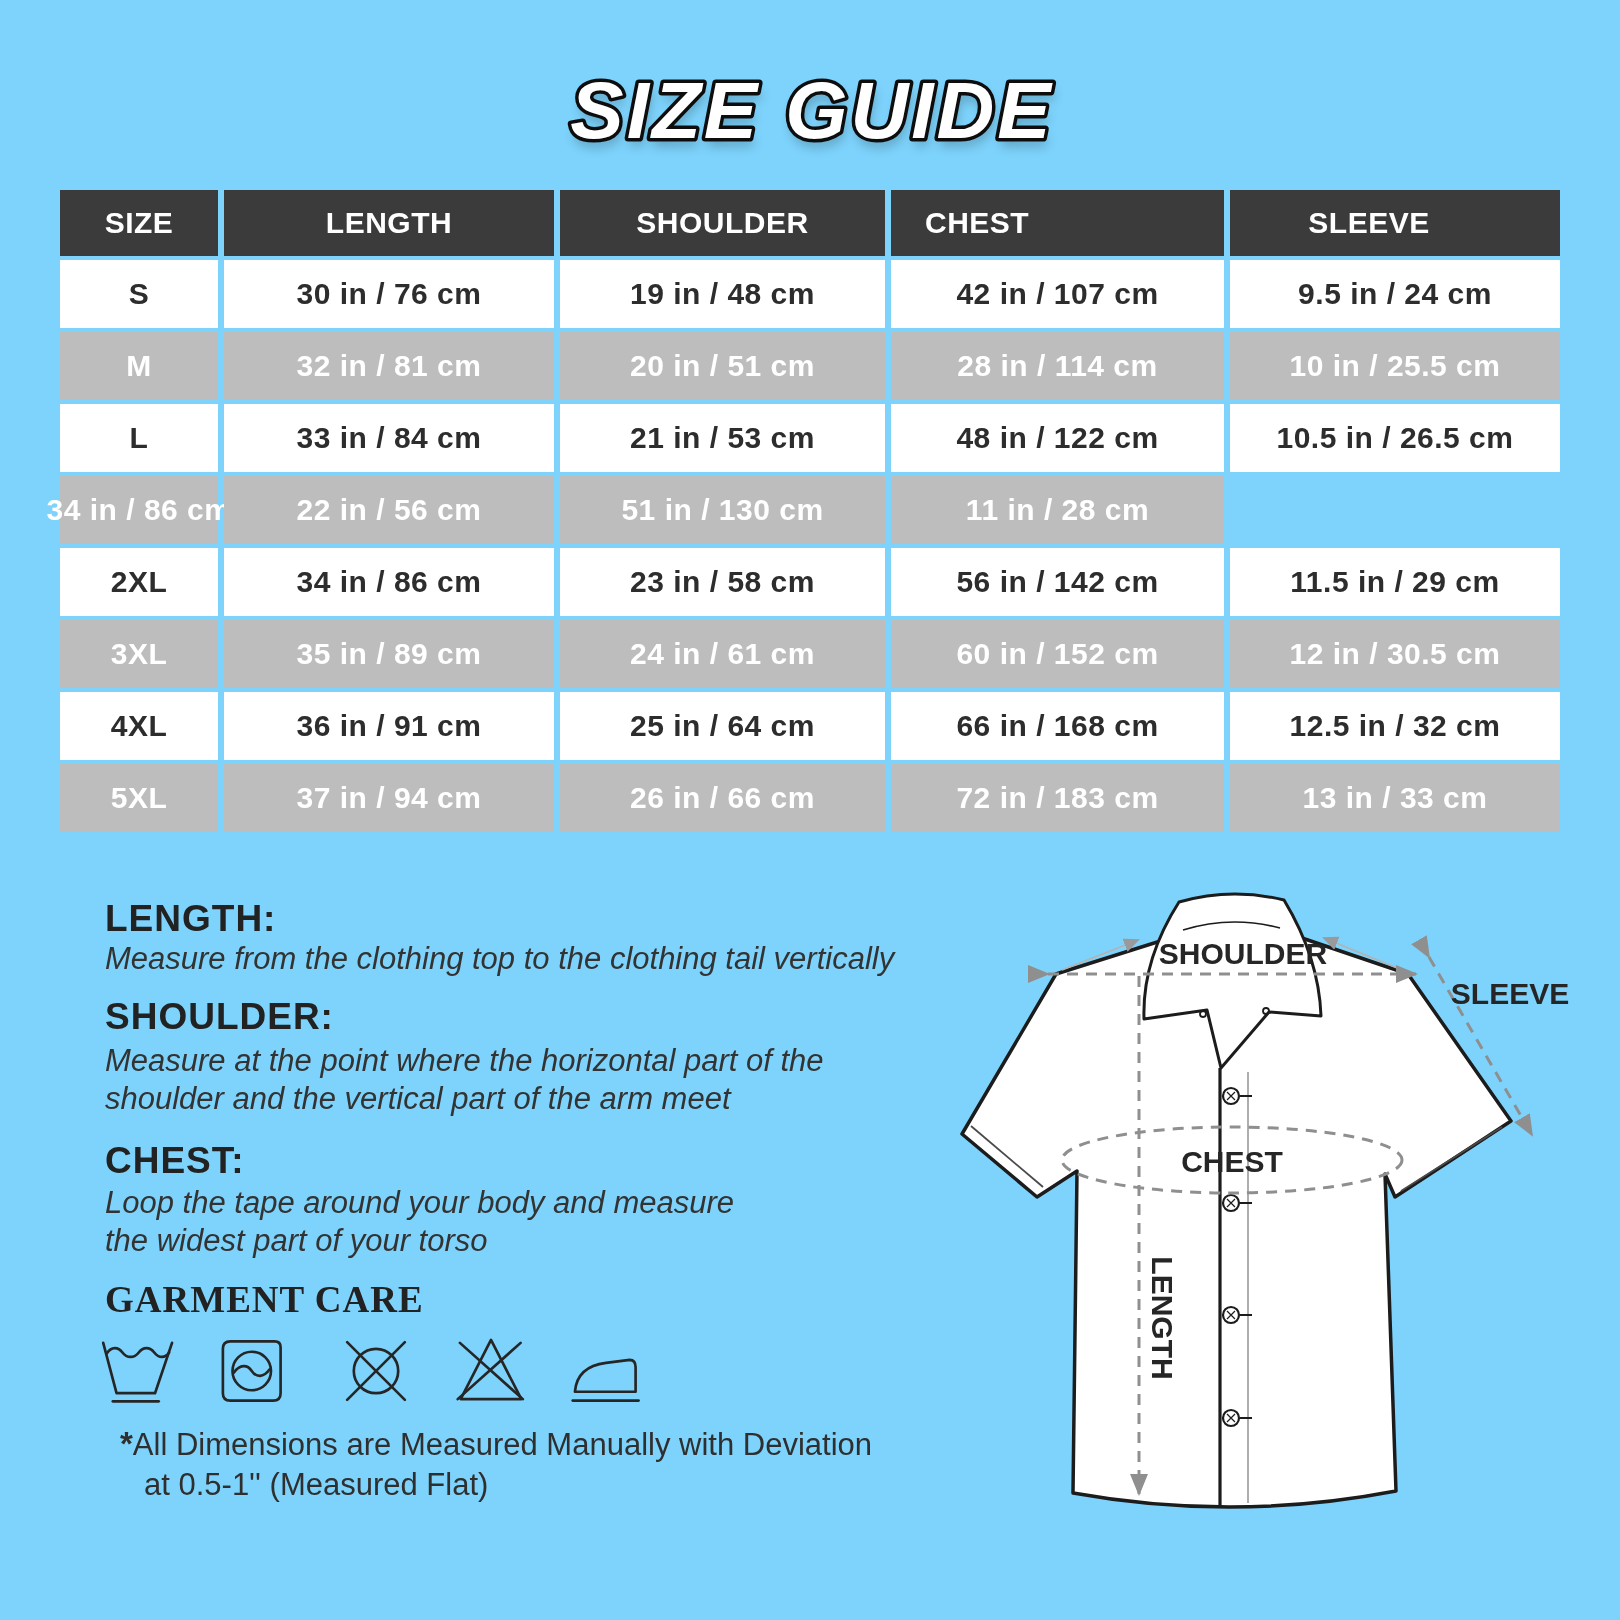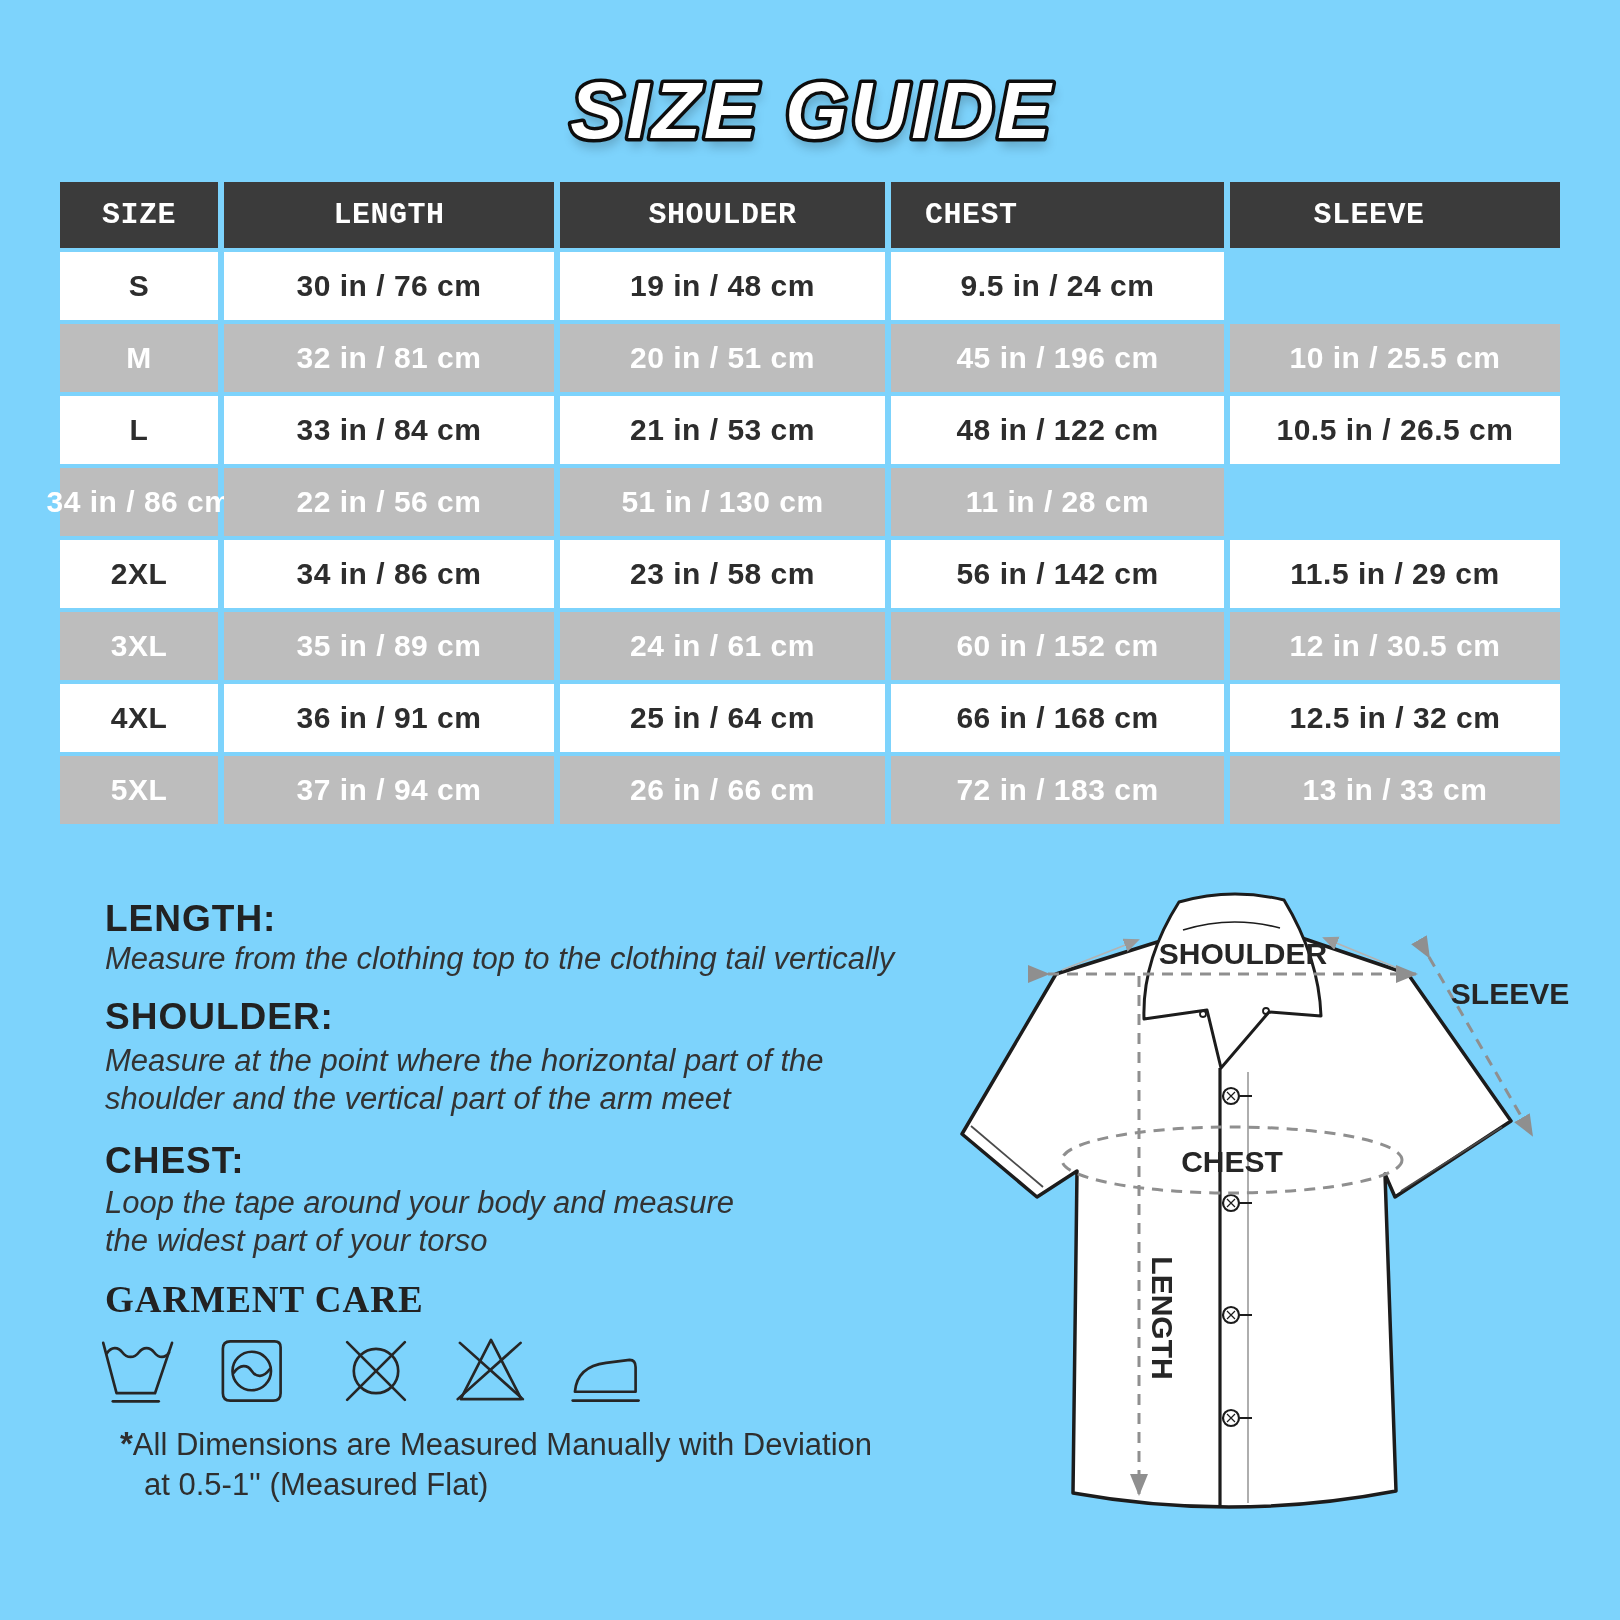--- a/index.html
+++ b/index.html
@@ -8,21 +8,21 @@
     font-family:"Liberation Sans", sans-serif; overflow:hidden;
   }
   
   .title-svg { position:absolute; left:0; top:38px; width:1620px; height:140px; }
   
   .size-table { position:absolute; left:60px; top:182px; width:1500px; }
   .trow {
     display:grid; grid-template-columns:158px 330px 325px 333px 330px;
     column-gap:6px; height:68px; margin-top:4px;
   }
-  .trow.thead { height:66px; margin-top:0;font-family:Liberation Mono, monospace; }
+  .trow.thead { height:66px; margin-top:8px; }
   .cell {
     display:flex; align-items:center; justify-content:center;
     font-size:30px; font-weight:bold; letter-spacing:0.5px; white-space:nowrap;
   }
   .thead .cell { background:#3b3b3b; color:#ffffff; }
   .thead .cell.head-chest { justify-content:flex-start; padding-left:34px; }
   .thead .cell.head-sleeve span { transform:translateX(-26px); }
   .row-white .cell { background:#ffffff; color:#2d2d2d; }
   .row-gray  .cell { background:#bdbdbd; color:#ffffff; }
   
@@ -79,27 +79,28 @@
         </div>
       <div class="cell head-sleeve">
           <span>SLEEVE</span>
         </div>
     </div>
 
     <div class="trow row-white">
       <div class="cell">S</div>
       <div class="cell">30 in / 76 cm</div>
       <div class="cell">19 in / 48 cm</div>
+      <div class="cell">42 in / 107 cm</div>
       <div class="cell">9.5 in / 24 cm</div>
     </div>
     <div class="trow row-gray">
       <div class="cell">M</div>
       <div class="cell">32 in / 81 cm</div>
       <div class="cell">20 in / 51 cm</div>
-      <div class="cell">45 in / 196 cm</div>
+      <div class="cell">28 in / 114 cm</div>
       <div class="cell">10 in / 25.5 cm</div>
     </div>
     <div class="trow row-white">
       <div class="cell">L</div>
       <div class="cell">33 in / 84 cm</div>
       <div class="cell">21 in / 53 cm</div>
       <div class="cell">48 in / 122 cm</div>
       <div class="cell">10.5 in / 26.5 cm</div>
     </div>
     <div class="trow row-gray">

